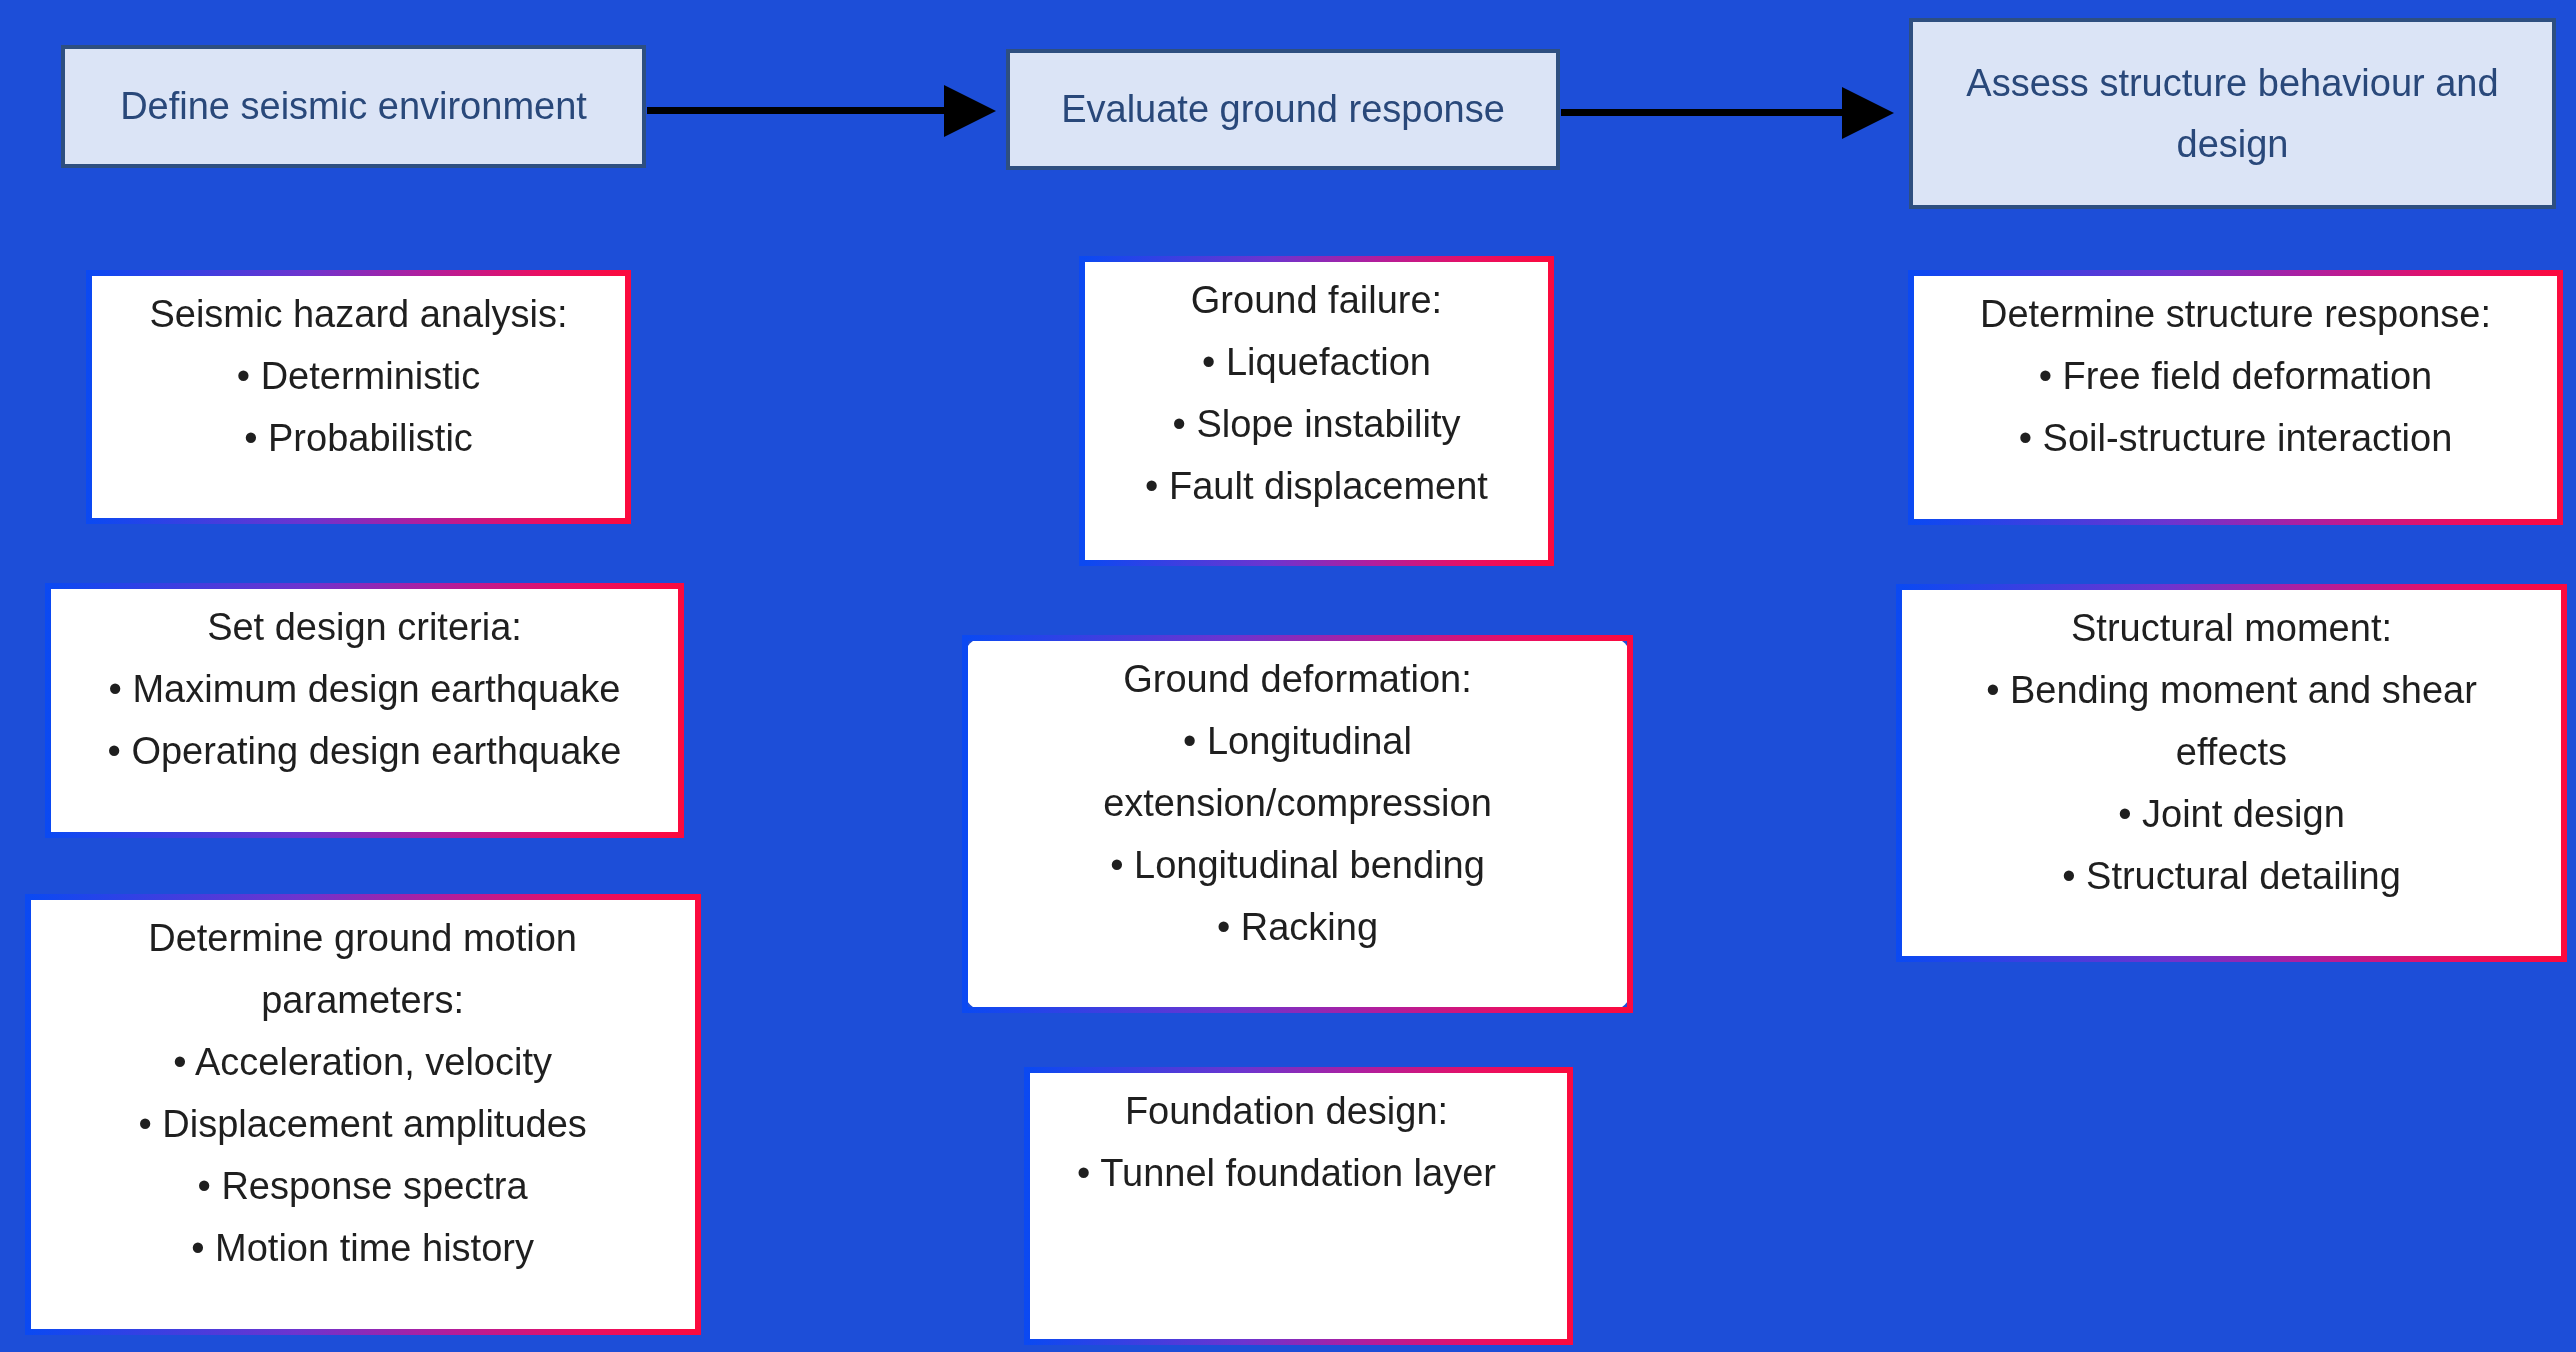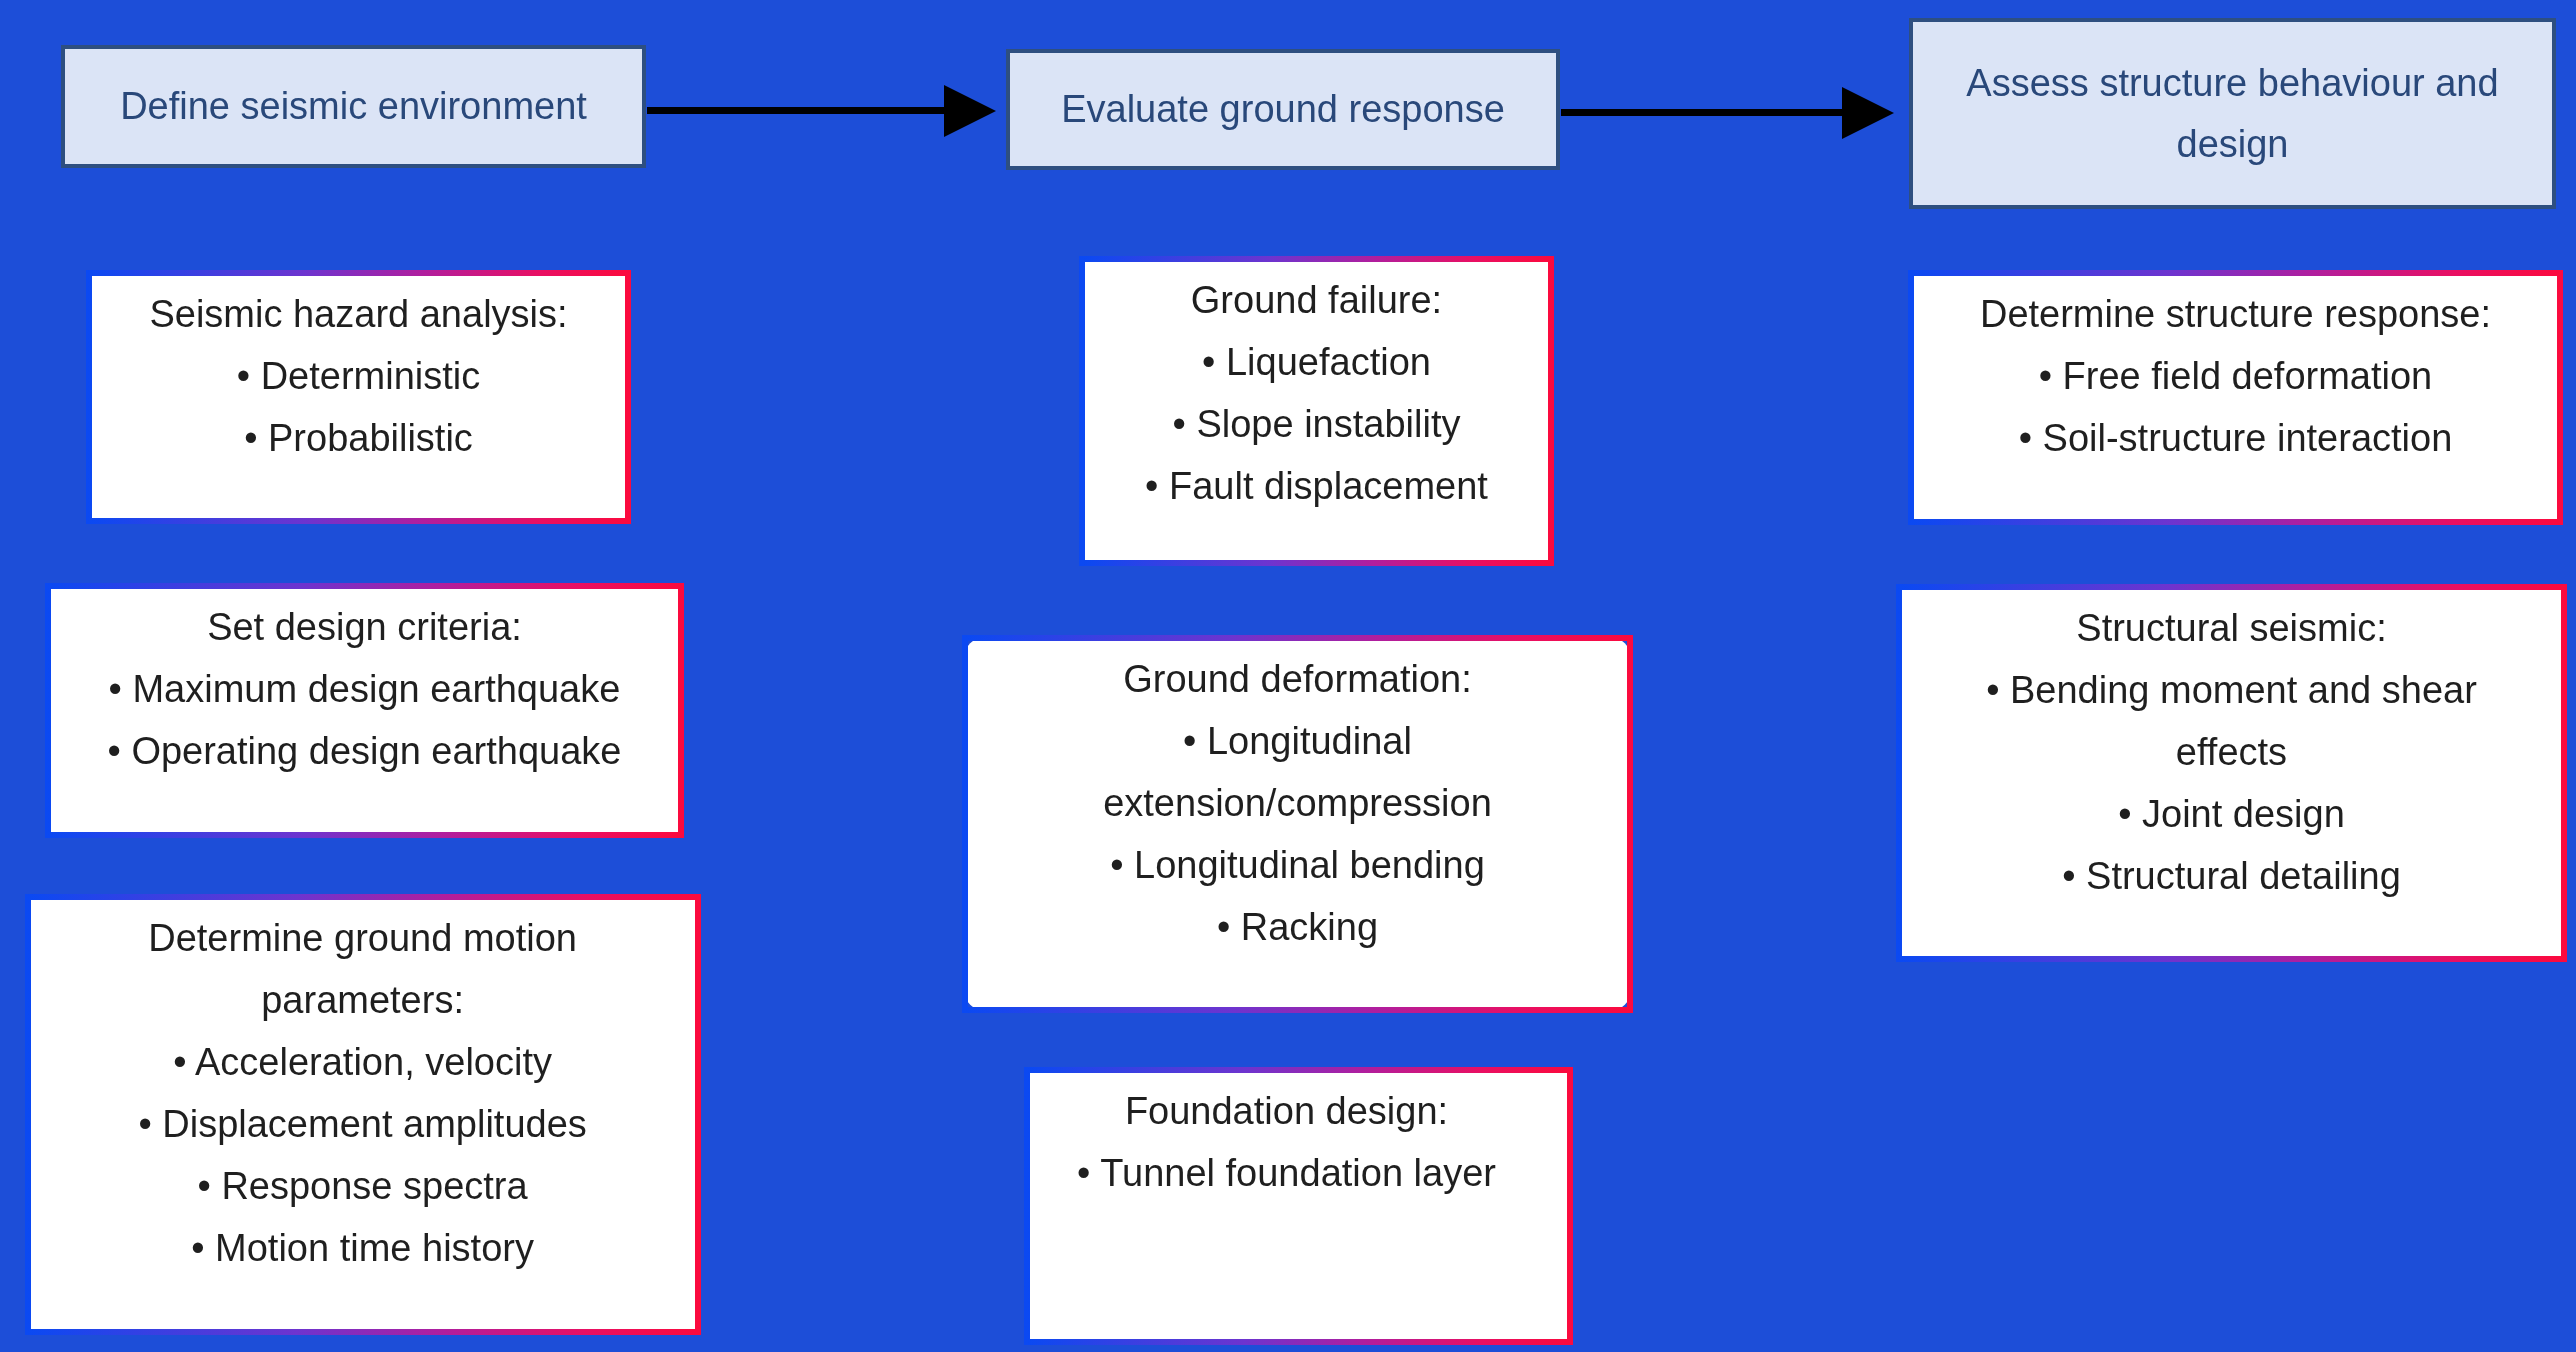--- a/index.html
+++ b/index.html
@@ -146,20 +146,20 @@
     <span class="bline"><span>•</span> <span>Tunnel foundation layer</span></span>
   </div>
 
   <div class="gbox" id="c3a">
     <span class="bline">Determine structure response:</span>
     <span class="bline"><span>•</span> <span>Free field deformation</span></span>
     <span class="bline"><span>•</span> <span>Soil-structure interaction</span></span>
   </div>
 
   <div class="gbox" id="c3b">
-    <span class="bline">Structural seismic:</span>
+    <span class="bline">Structural moment:</span>
     <span class="bline"><span>•</span> <span>Bending moment and shear effects</span></span>
     <span class="bline"><span>•</span> <span>Joint design</span></span>
     <span class="bline"><span>•</span> <span>Structural detailing</span></span>
   </div>
 
 </div>
 
 
 </body></html>

